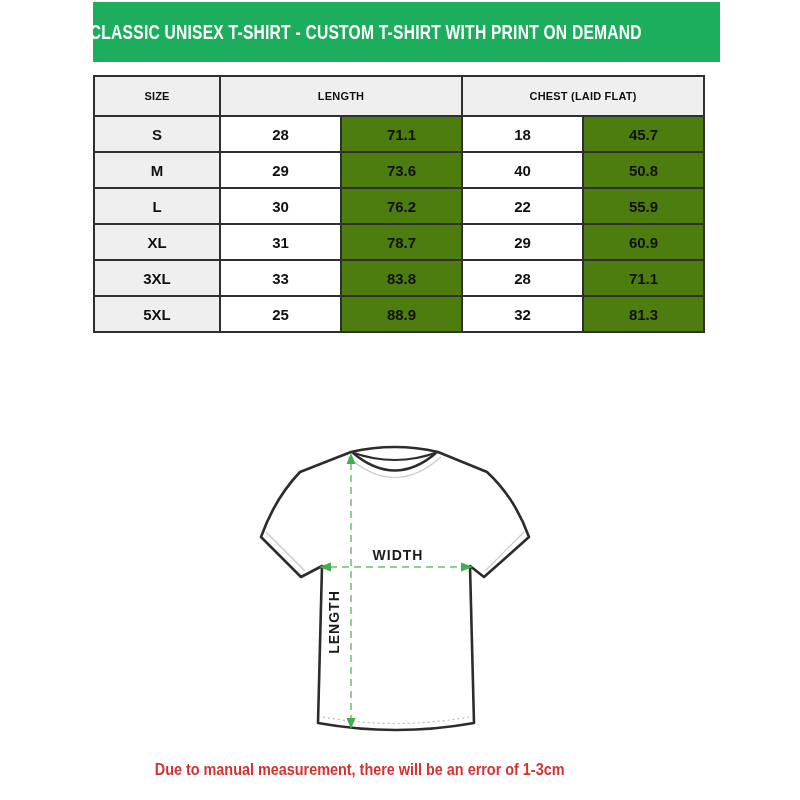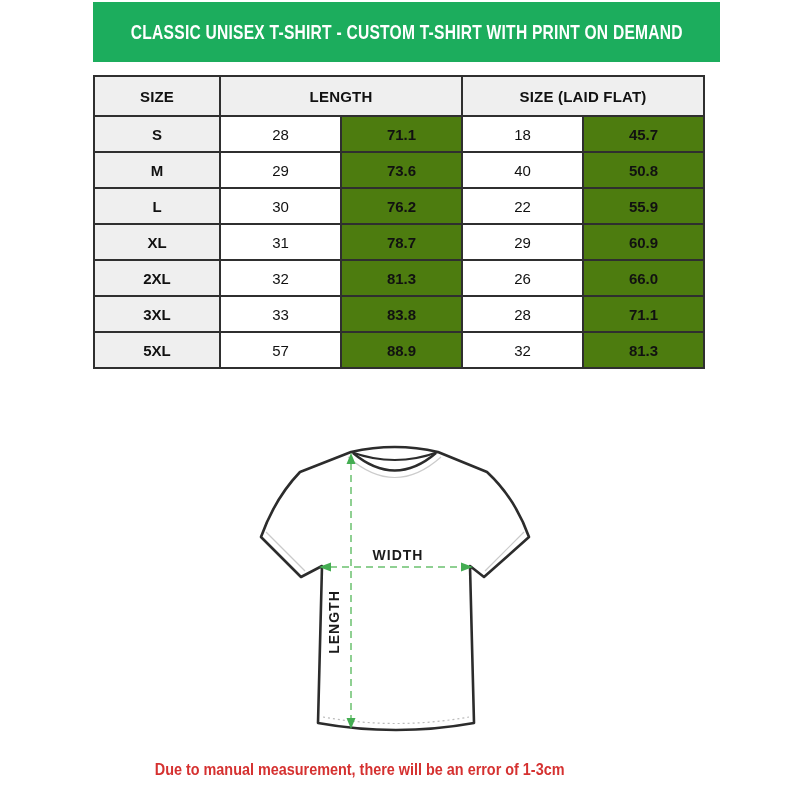--- a/index.html
+++ b/index.html
@@ -1,33 +1,33 @@
 <!DOCTYPE html>
 <html><head>
 <meta charset="utf-8">
 <style>
   html,body{margin:0;padding:0;background:#ffffff;}
   body{width:800px;height:800px;font-family:"Liberation Sans",sans-serif;}
   .page{position:relative;width:800px;height:800px;background:#ffffff;overflow:hidden;}
 
   
   .banner{position:absolute;left:93px;top:2px;width:627px;height:60px;background:#1cad5d;
-          display:flex;align-items:center;justify-content:center;}
+          display:flex;align-items:center;justify-content:flex-end;}
   .banner-title{color:#ffffff;font-weight:700;font-size:20px;white-space:nowrap;
           transform:scaleX(0.78);transform-origin:center center;letter-spacing:.3px;}
 
   
   table.size-chart{position:absolute;left:93px;top:75px;width:612px;border-collapse:collapse;
           table-layout:fixed;}
   .size-chart th,.size-chart td{border:2px solid #2f2f2f;text-align:center;vertical-align:middle;
           padding:0;color:#111111;}
-  .size-chart th{background:#efefef;font-size:15px;font-weight:700;height:38px;letter-spacing:.2px;margin-top:19px;}
+  .size-chart th{background:#efefef;font-size:11px;font-weight:700;height:38px;letter-spacing:.2px;margin-top:19px;}
   .size-chart td{font-size:15px;height:34px;}
   .cell-size{background:#efefef;font-weight:700;}
-  .cell-in{background:#ffffff;font-weight:400;}
+  .cell-in{background:#ffffff;font-weight:700;}
   .cell-cm{background:#4d7c0f;font-weight:700;}
 
   
   .diagram{position:absolute;left:253px;top:440px;width:292px;height:296px;}
 
   
   .note{position:absolute;left:0;top:761px;width:720px;text-align:center;}
   .note-text{display:inline-block;font-weight:700;font-size:16px;color:#d53130;white-space:nowrap;
           transform:scaleX(0.9);transform-origin:center center;}
 </style>
@@ -45,21 +45,21 @@
       <col style="width:126px">
         <col style="width:121px">
         <col style="width:121px">
       <col style="width:121px">
         <col style="width:121px">
     </colgroup>
     <thead>
       <tr>
         <th>SIZE</th>
         <th colspan="2">LENGTH</th>
-        <th colspan="2">SIZE (LAID FLAT)</th>
+        <th colspan="2">CHEST (LAID FLAT)</th>
       </tr>
     </thead>
     <tbody>
       <tr>
         <td class="cell-size">S</td>
         <td class="cell-in">28</td>
         <td class="cell-cm">71.1</td>
         <td class="cell-in">18</td>
         <td class="cell-cm">45.7</td>
       </tr>
@@ -78,36 +78,29 @@
         <td class="cell-cm">55.9</td>
       </tr>
       <tr>
         <td class="cell-size">XL</td>
         <td class="cell-in">31</td>
         <td class="cell-cm">78.7</td>
         <td class="cell-in">29</td>
         <td class="cell-cm">60.9</td>
       </tr>
       <tr>
-        <td class="cell-size">2XL</td>
-        <td class="cell-in">32</td>
-        <td class="cell-cm">81.3</td>
-        <td class="cell-in">26</td>
-        <td class="cell-cm">66.0</td>
-      </tr>
-      <tr>
         <td class="cell-size">3XL</td>
         <td class="cell-in">33</td>
         <td class="cell-cm">83.8</td>
         <td class="cell-in">28</td>
         <td class="cell-cm">71.1</td>
       </tr>
       <tr>
         <td class="cell-size">5XL</td>
-        <td class="cell-in">57</td>
+        <td class="cell-in">25</td>
         <td class="cell-cm">88.9</td>
         <td class="cell-in">32</td>
         <td class="cell-cm">81.3</td>
       </tr>
     </tbody>
   </table>
 
   <svg class="diagram" viewBox="0 0 292 296">
 
     <path d="M98,12 L47,32 Q22,58 8,97 L48,137 L69,126 L65,283 Q143,297 221,283 L217,126 L231,137 Q270,58 276,97 M276,97 L234,32 L185,12 Q142,2 98,12 Z" fill="none" stroke="none"></path>

